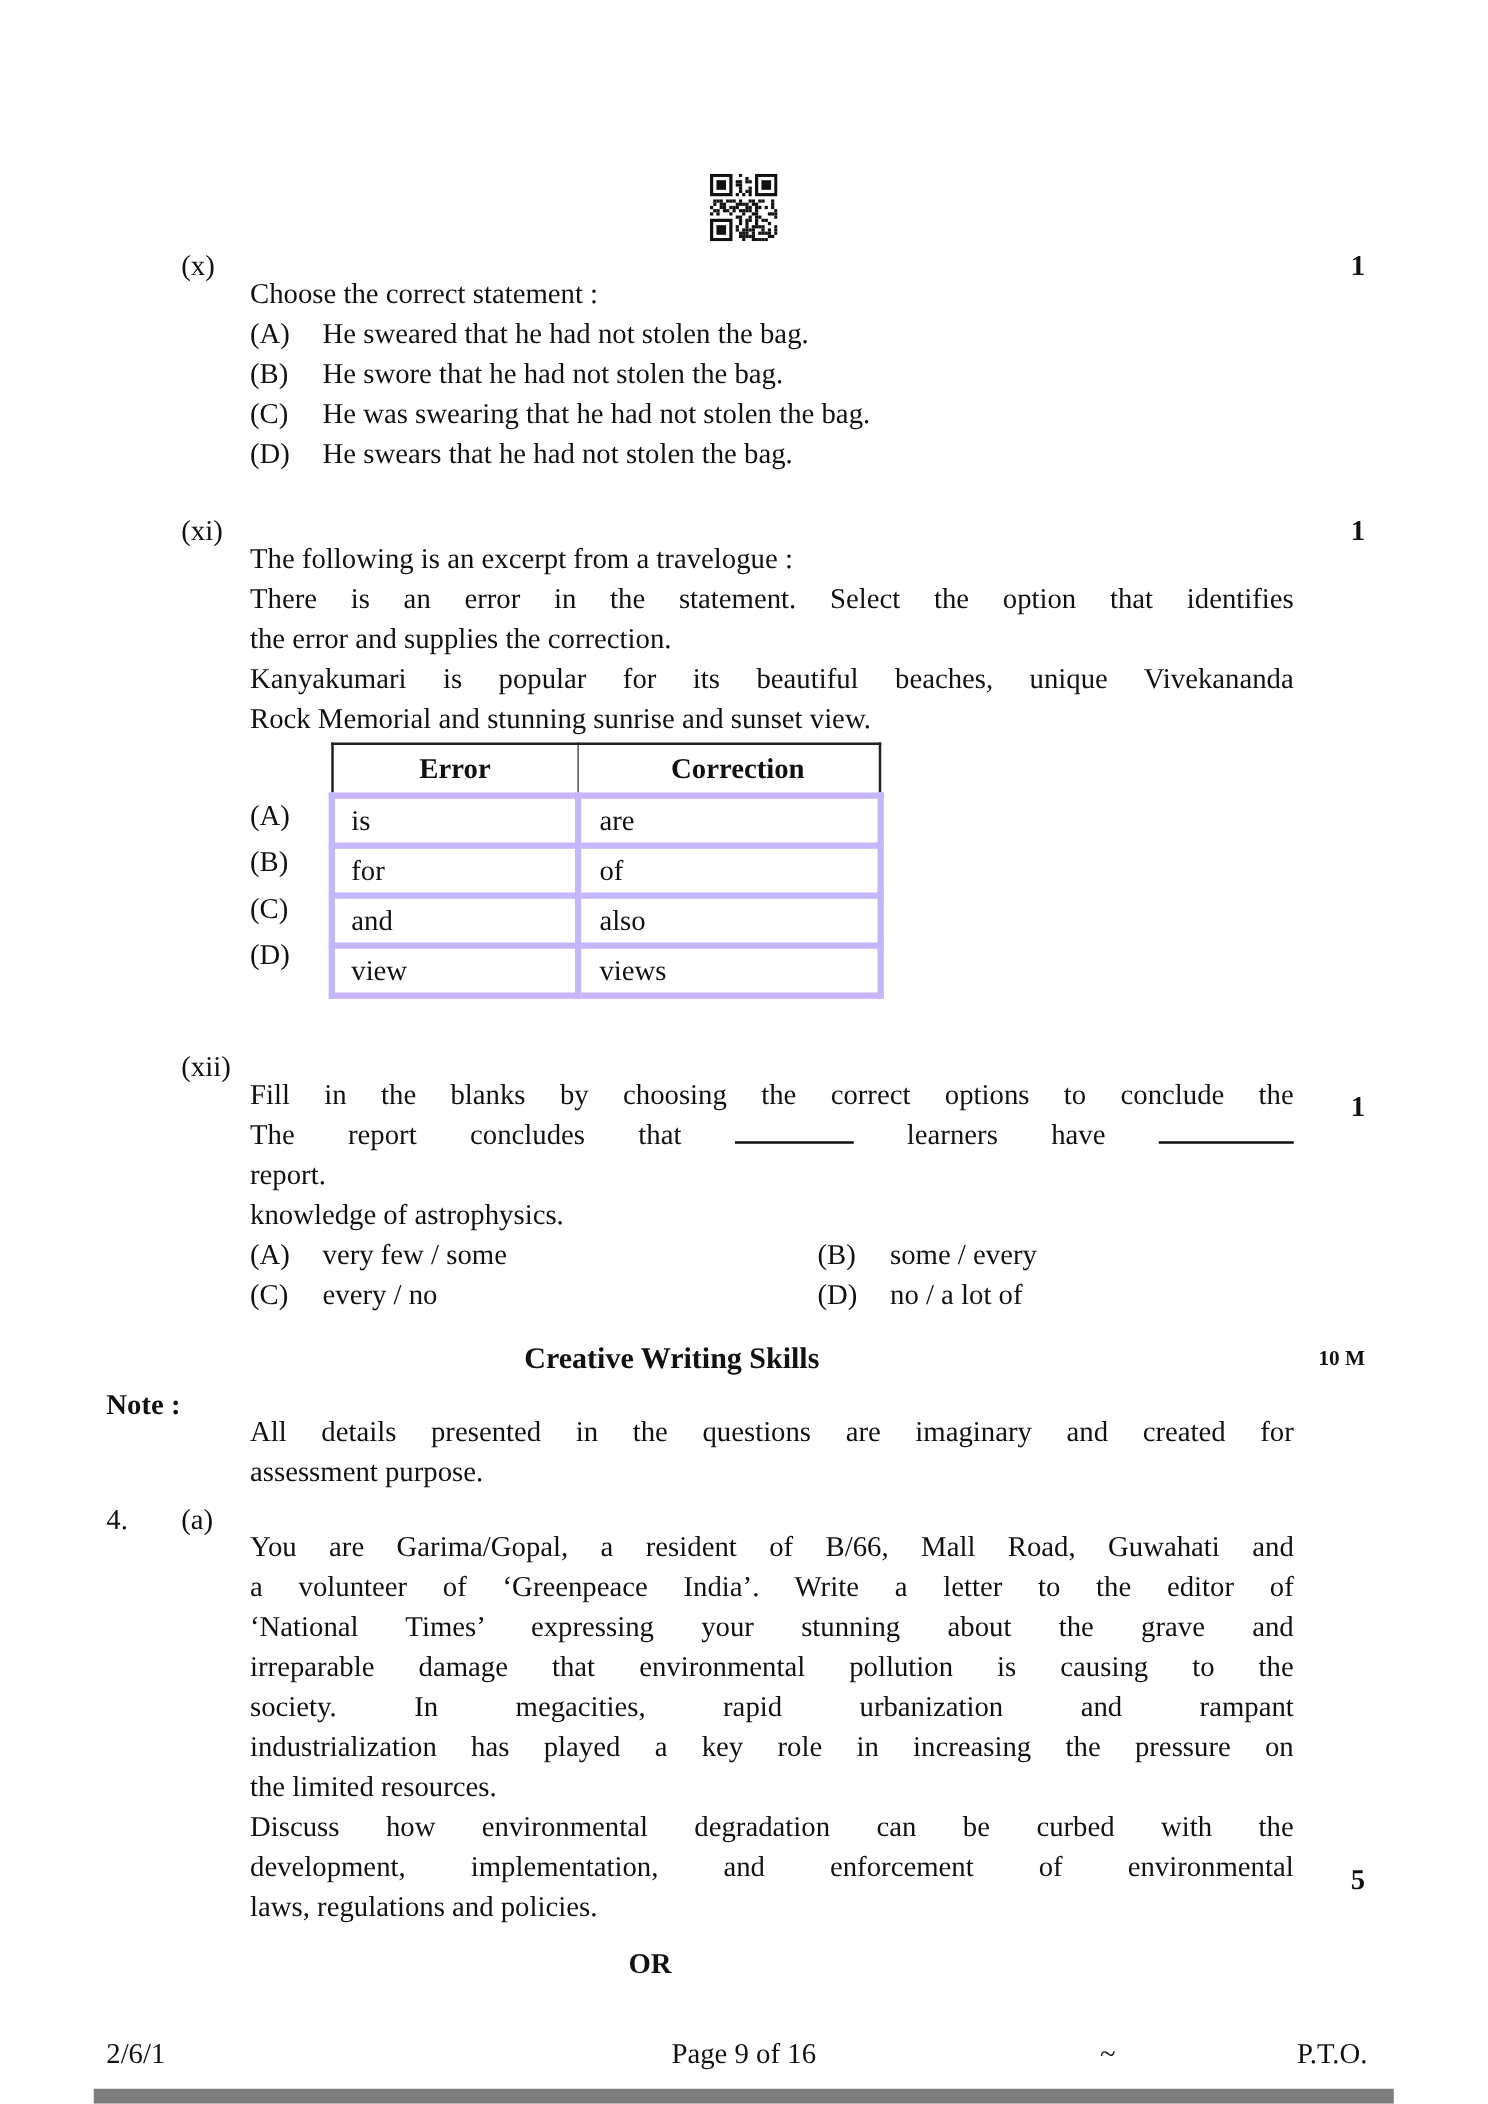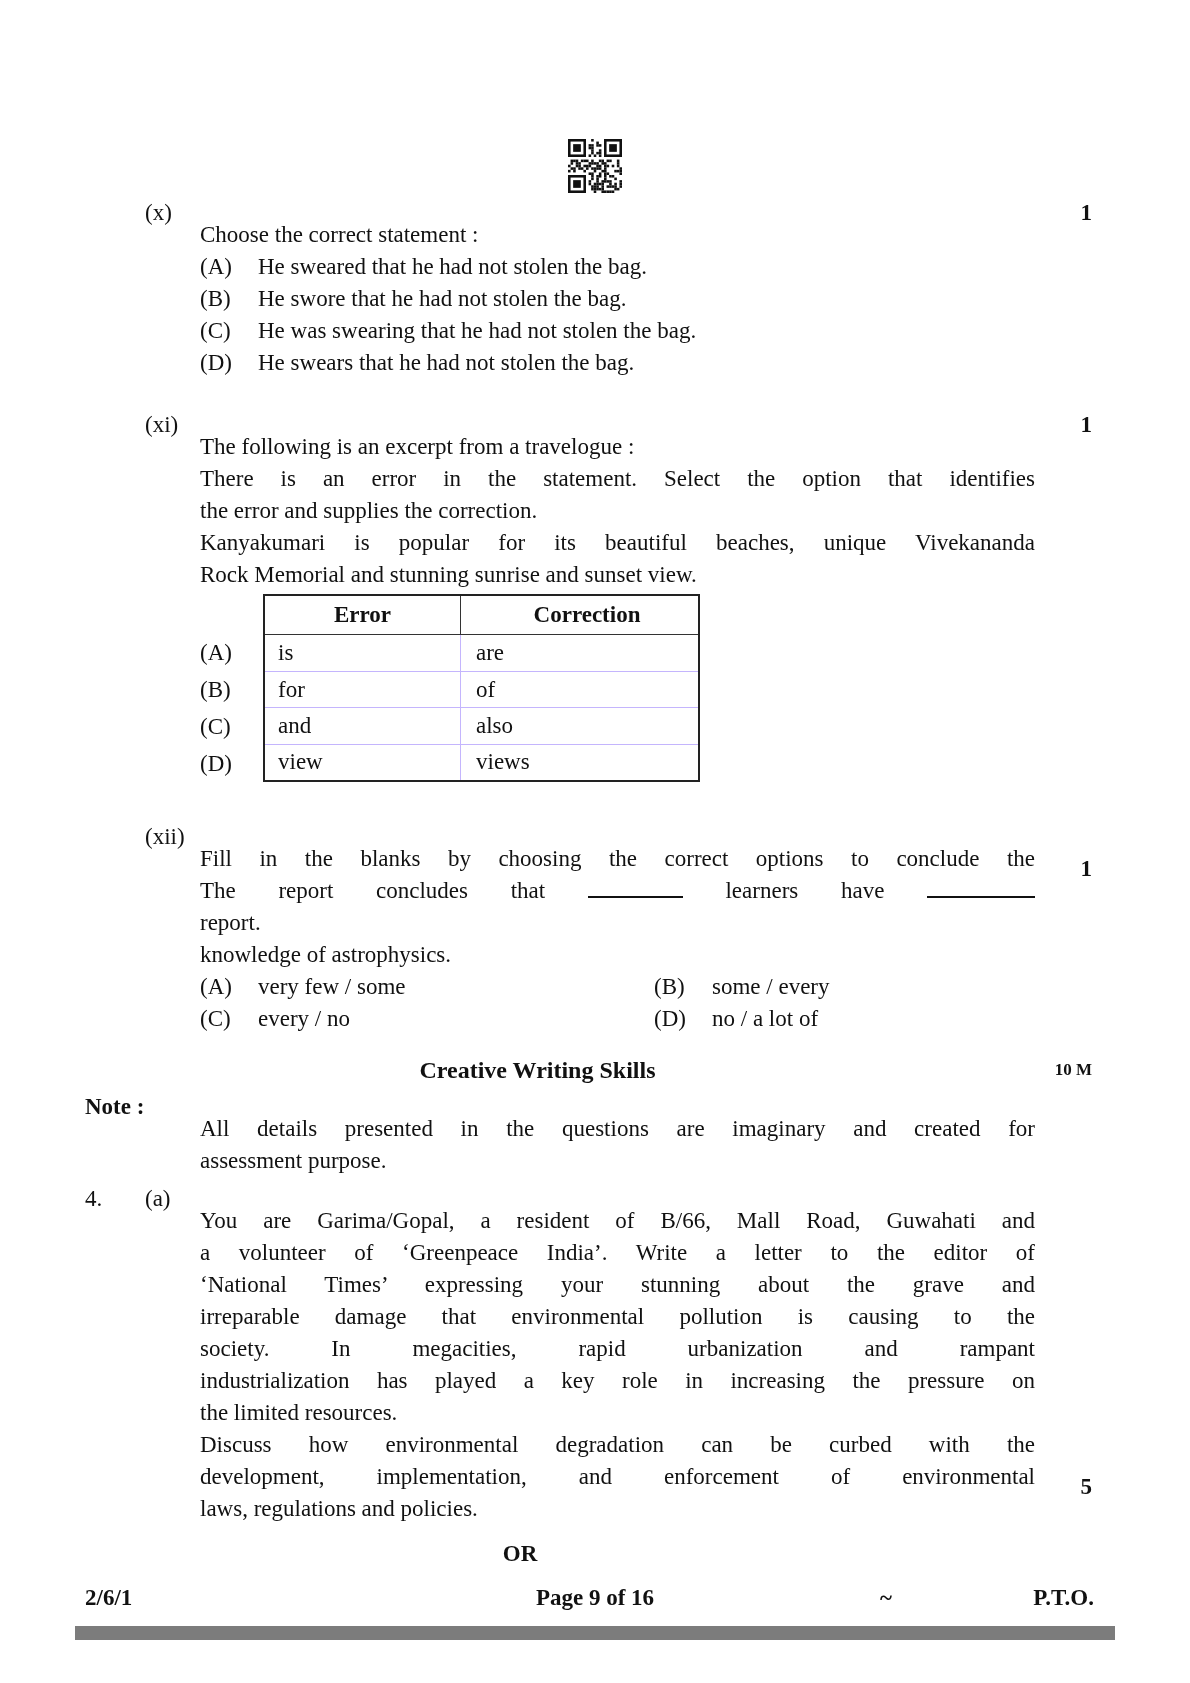--- a/index.html
+++ b/index.html
@@ -32,38 +32,38 @@
   .tbl-block{margin-left:200px;margin-top:3px;display:flex;}
   .tbl-labels{width:63px;flex:0 0 auto;padding-top:40px;}
   .tbl-labels div{height:37px;line-height:37px;}
   table.ec{border-collapse:collapse;border:2px solid #222;}
   table.ec th{
     width:195px;height:38px;border:1px solid #333;
     font-weight:bold;text-align:center;padding:0;
   }
   table.ec th.c2,table.ec td.c2{width:222px;padding-left:15px;}
   table.ec td{
-    height:35px;border:1px solid #c4b5fd;text-align:left;
+    height:35px;border:5px solid #c4b5fd;text-align:left;
     padding:0 0 0 13px;
   }
 
   .blank{display:inline-block;width:95px;height:20px;border-bottom:2px solid #111;vertical-align:baseline;}
   .blank2{width:108px;}
 
   .section-head{
     position:relative;margin-top:19px;height:32px;
     padding-left:85px;padding-right:200px;
     text-align:center;font-weight:bold;font-size:24px;
   }
   .or-line{
     margin-top:13px;height:32px;
     padding-left:50px;padding-right:200px;
     text-align:center;font-weight:bold;
   }
-  .footer{position:relative;margin-top:12px;height:32px;font-weight:bold;}
+  .footer{position:relative;margin-top:40px;height:32px;font-weight:normal;}
   .footer .f-code{position:absolute;left:85px;top:0;}
   .footer .f-page{width:100%;text-align:center;}
   .footer .f-tilde{position:absolute;left:880px;top:0;}
   .footer .f-pto{position:absolute;right:96px;top:0;}
   .gray-bar{margin:12px 0 0 75px;width:1040px;height:14px;background:#7c7c7c;}
 </style>
 </head>
 <body>
 
 <div class="page">

